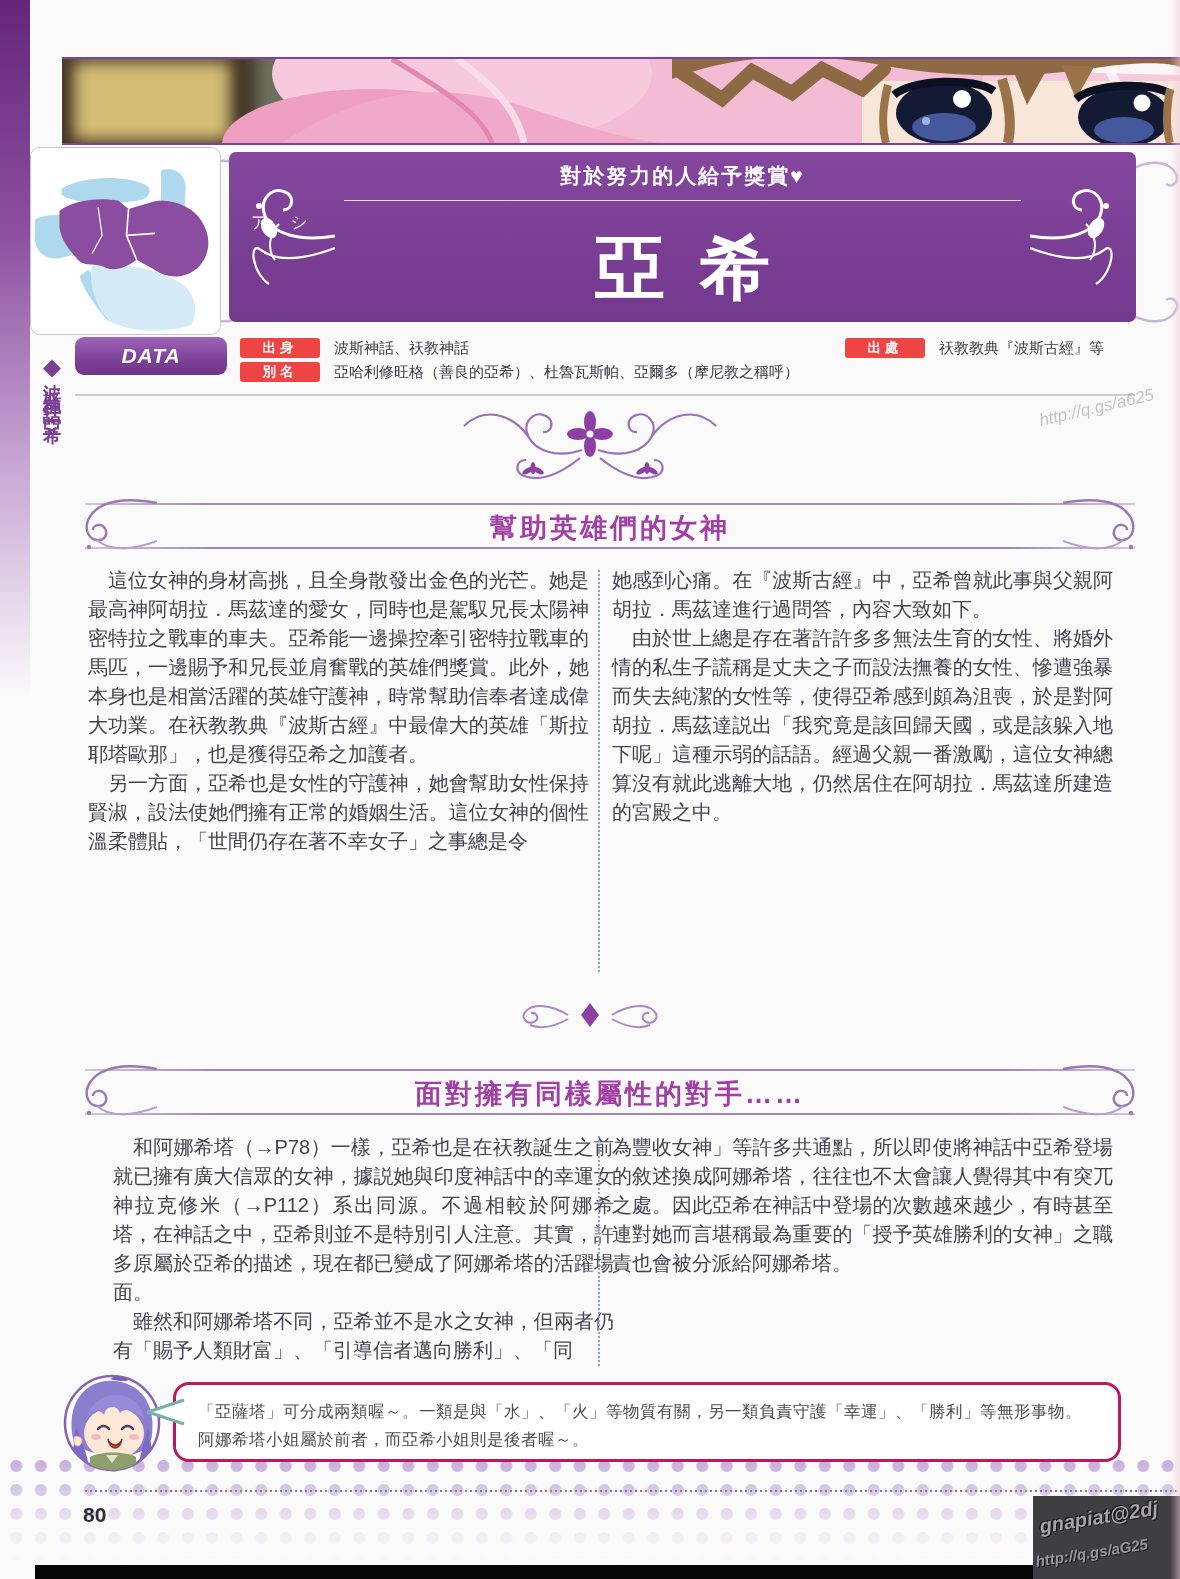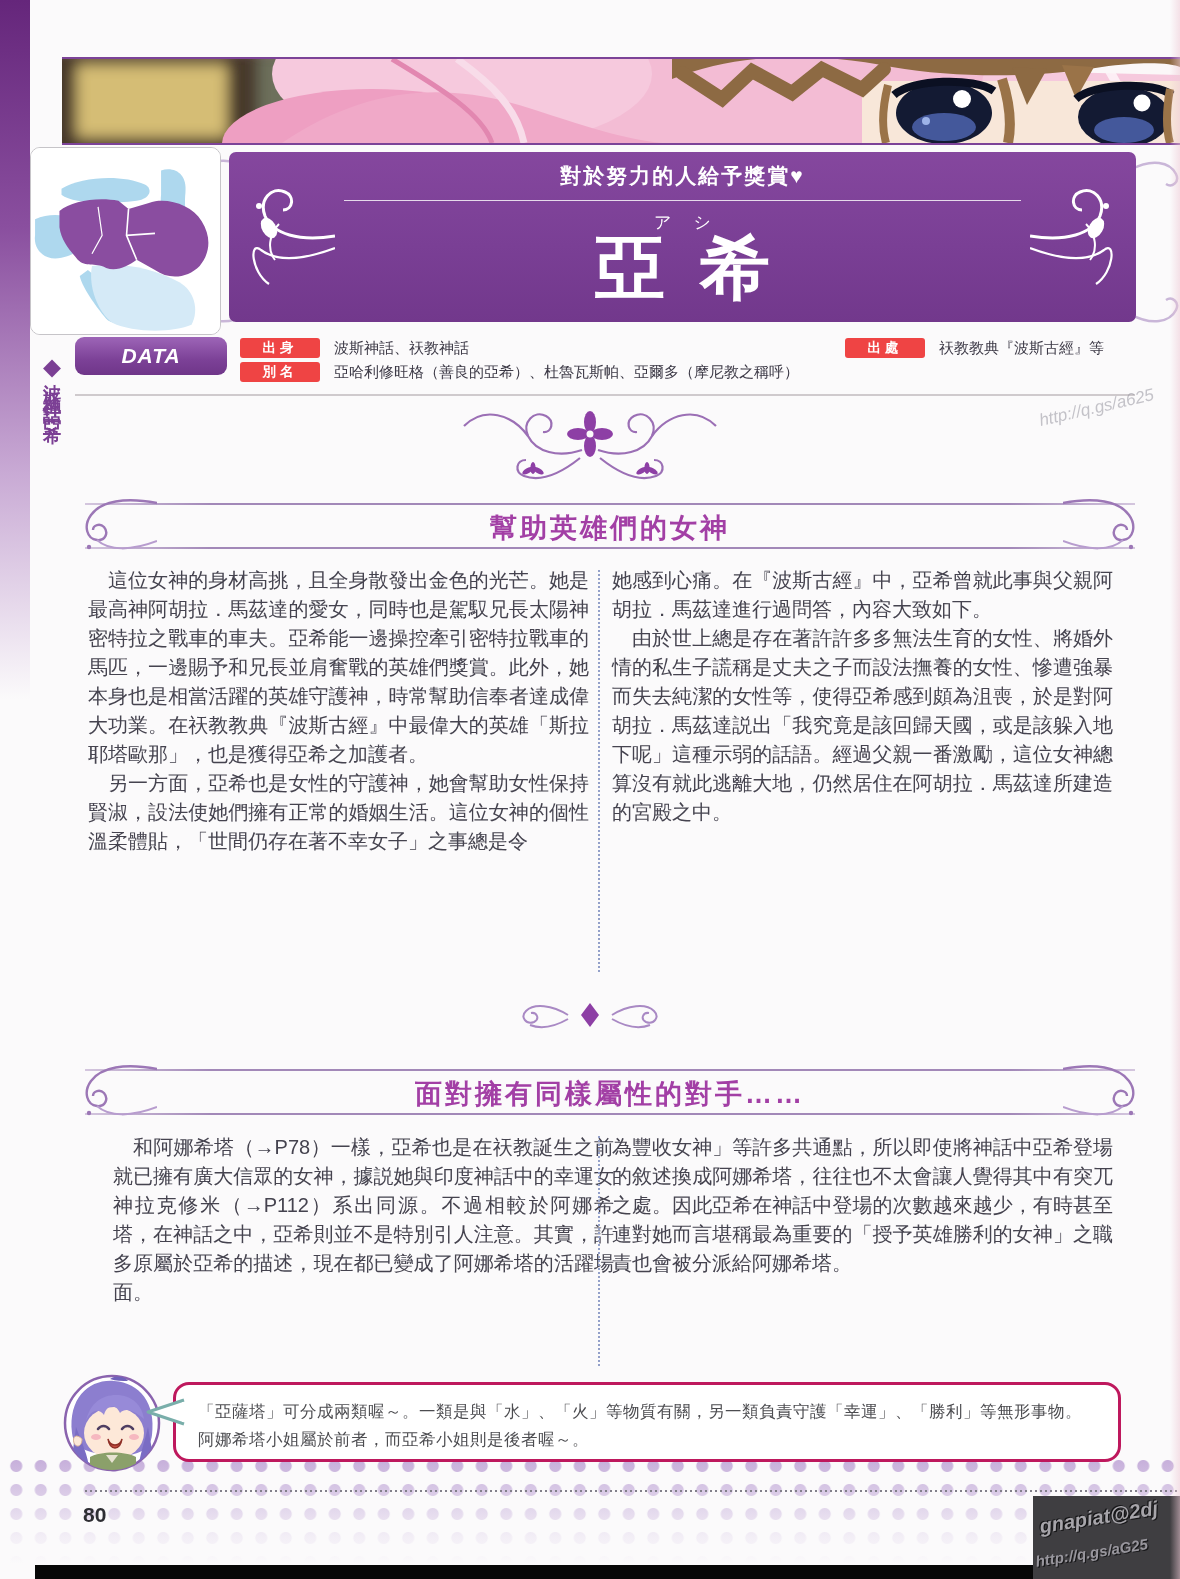--- a/index.html
+++ b/index.html
@@ -26,21 +26,21 @@
   
   .map-card{position:absolute;left:30px;top:147px;width:189px;height:186px;background:#fff;
     border:1.5px solid #c6c4c8;border-radius:10px;z-index:5;}
   .map-card svg{display:block;width:100%;height:100%;border-radius:9px;}
   
   .banner{position:absolute;left:229px;top:152px;width:907px;height:170px;
     background:linear-gradient(180deg,#85479e 0%,#7a3f95 55%,#72388c 100%);border-radius:7px;z-index:4;}
   .banner-tagline{position:absolute;top:10px;left:0;width:100%;text-align:center;
     color:#fff;font-size:21px;font-weight:bold;letter-spacing:2px;}
   .banner-hairline{position:absolute;top:48px;left:115px;right:115px;height:1px;background:rgba(255,255,255,0.8);}
-  .banner-furigana{position:absolute;top:59px;left:0;width:100%;text-align:center;color:#fff;
+  .banner-furigana{position:absolute;top:59px;left:0;width:100%;color:#fff;
     font-size:17px;letter-spacing:22px;text-indent:22px;}
   .banner-title{position:absolute;top:74px;left:0;width:100%;text-align:center;color:#fff;
     font-family:"DejaVu Serif","Liberation Serif",serif;font-size:70px;font-weight:bold;
     letter-spacing:0.5em;text-indent:0.5em;line-height:1.2;}
   .banner-flourish{position:absolute;top:24px;width:96px;height:122px;}
   .banner-flourish.fl-left{left:10px;}
   .banner-flourish.fl-right{right:10px;transform:scaleX(-1);}
   .corner-curl{position:absolute;width:52px;height:44px;z-index:3;}
   
   .data-pill{position:absolute;left:75px;top:337px;width:152px;height:38px;border-radius:9px;
@@ -293,20 +293,21 @@
     <svg class="h-flourish hf-right" viewBox="0 0 78 66">
       <path d="M78,12 C46,6 22,10 12,24 C4,35 8,48 18,49 C26,50 30,42 25,36 C21,32 14,34 14,39" fill="none" stroke="#9c77b6" stroke-width="2.4"></path>
       <path d="M78,50 C52,60 30,60 18,49" fill="none" stroke="#b79cce" stroke-width="2"></path>
       <circle cx="10" cy="56" r="2.2" fill="#9c77b6"></circle>
     </svg>
     <div class="heading-text">面對擁有同樣屬性的對手……</div>
   </div>
 
   <div class="col" style="left:100px;top:1133px;margin-left:13px;">
     <p>和阿娜希塔（→P78）一樣，亞希也是在祆教誕生之前就已擁有廣大信眾的女神，據説她與印度神話中的幸運女神拉克修米（→P112）系出同源。不過相較於阿娜希塔，在神話之中，亞希則並不是特別引人注意。其實，許多原屬於亞希的描述，現在都已變成了阿娜希塔的活躍場面。</p>
+    <p>雖然和阿娜希塔不同，亞希並不是水之女神，但兩者仍有「賜予人類財富」、「引導信者邁向勝利」、「同</p>
   </div>
   <div class="col-divider" style="top:1136px;height:230px;"></div>
   <div class="col" style="left:612px;top:1133px;">
     <p class="cont">為豐收女神」等許多共通點，所以即使將神話中亞希登場的敘述換成阿娜希塔，往往也不太會讓人覺得其中有突兀之處。因此亞希在神話中登場的次數越來越少，有時甚至連對她而言堪稱最為重要的「授予英雄勝利的女神」之職責也會被分派給阿娜希塔。</p>
   </div>
 
   <svg class="avatar" viewBox="0 0 100 100">
     <defs>
         <clipPath id="avclip">
           <circle cx="50" cy="50" r="47"></circle>

